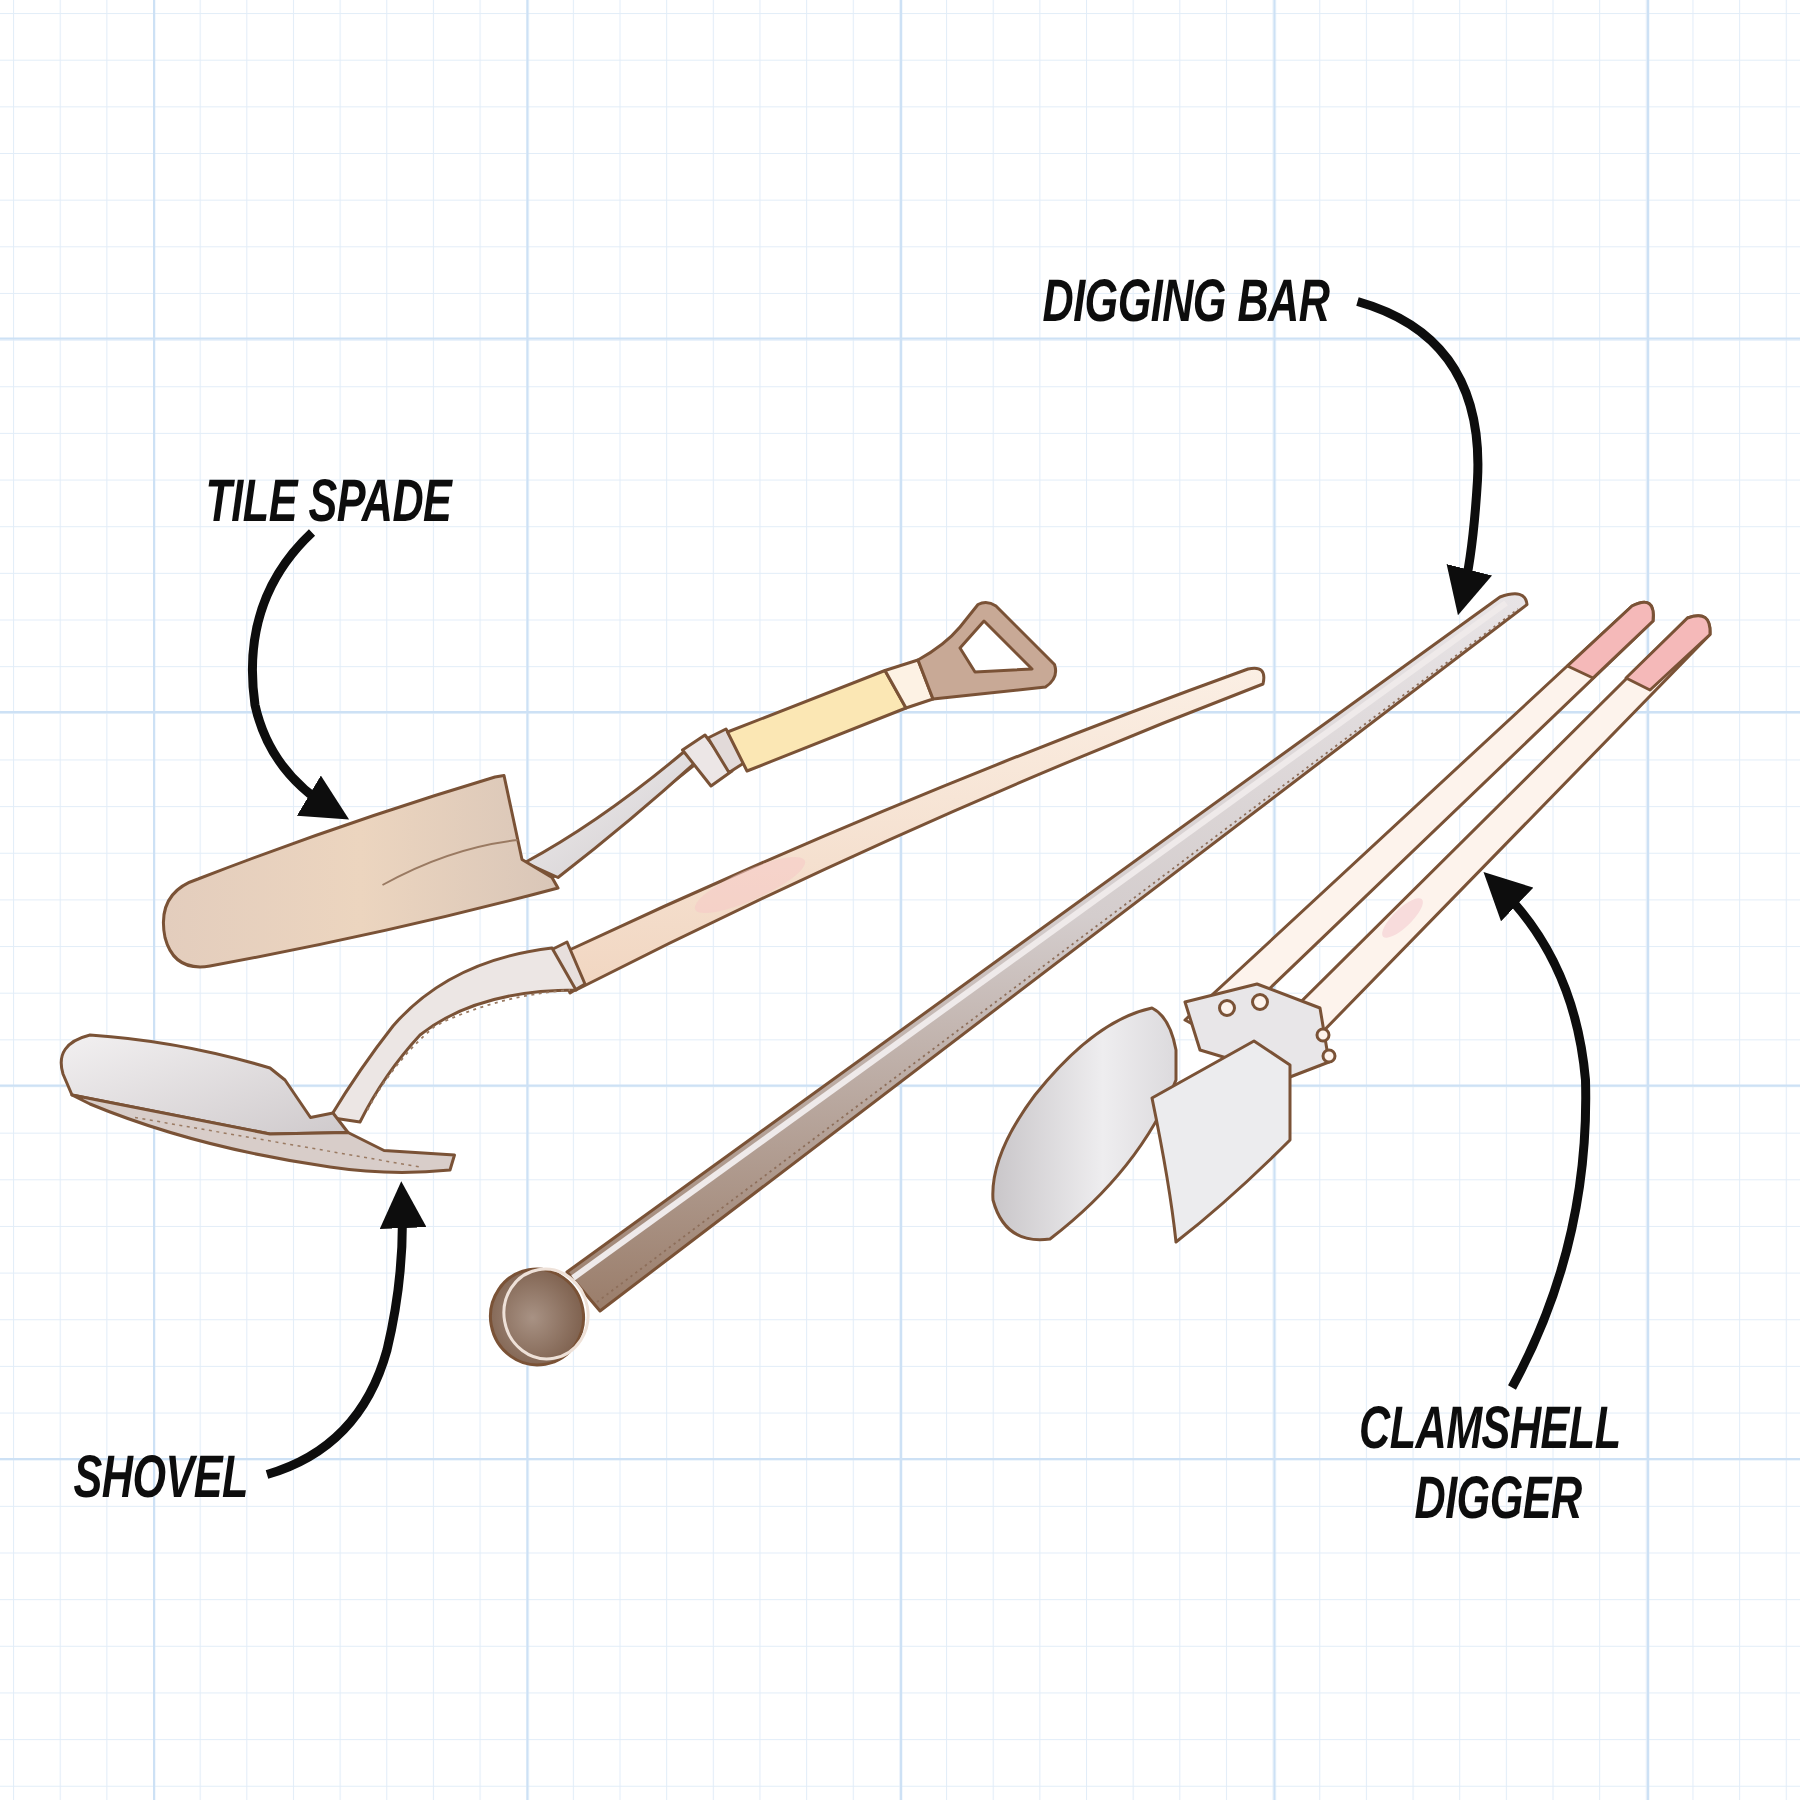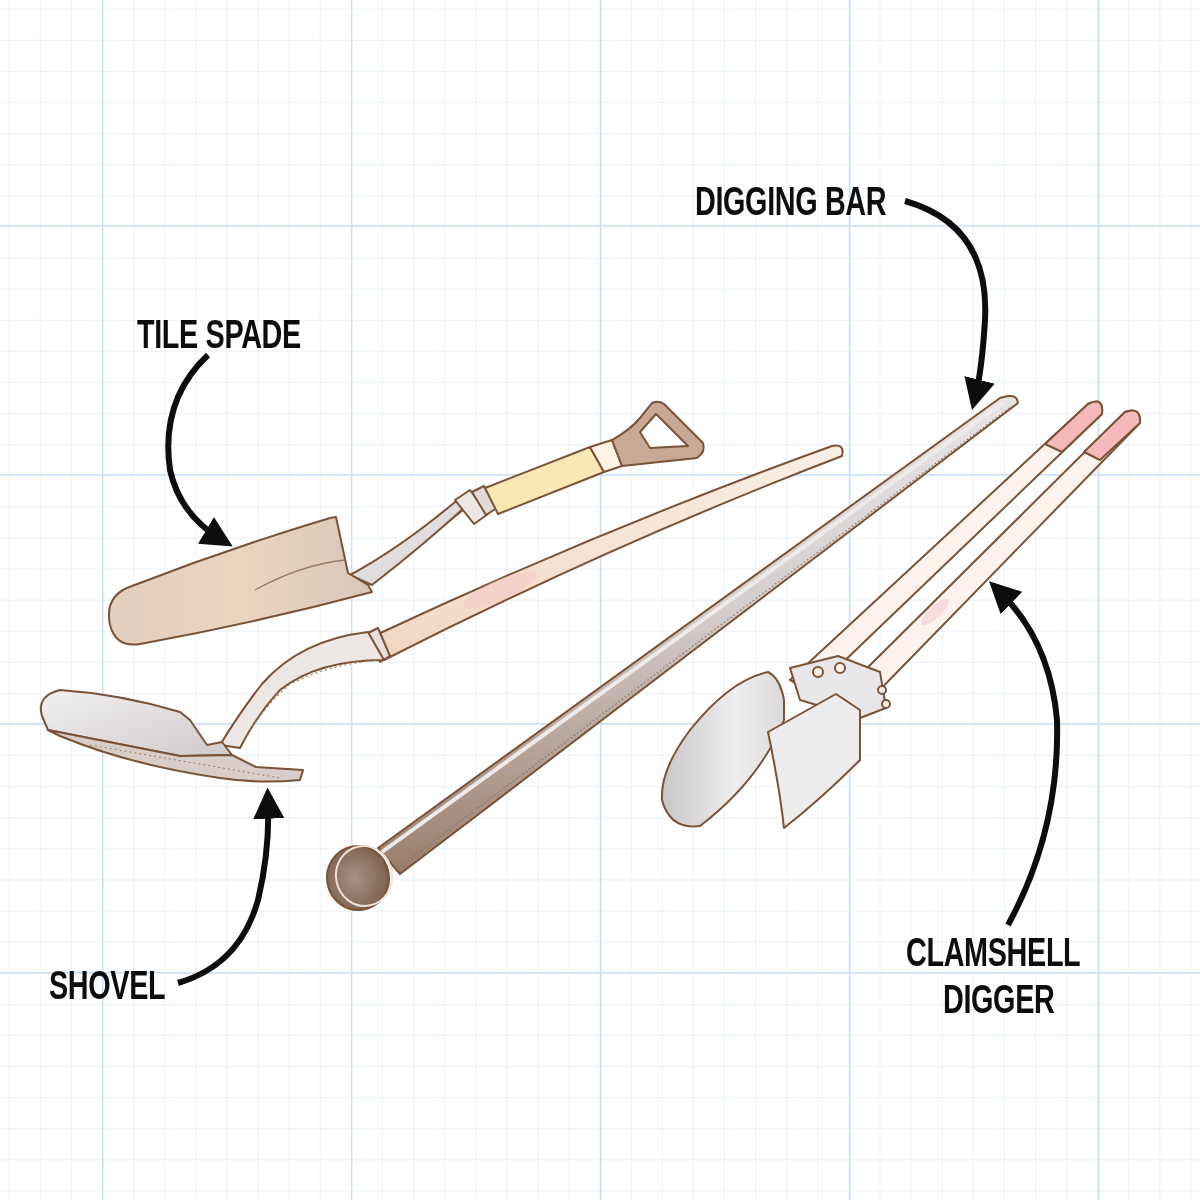--- a/index.html
+++ b/index.html
@@ -1,17 +1,17 @@
 <!DOCTYPE html>
 <html><head>
   <meta charset="utf-8">
   <style>
     html, body { margin: 0; padding: 0; }
     body { width: 1200px; height: 1200px; overflow: hidden; background: #ffffff; }
-    #stage { position: relative; width: 1200px; height: 908px; background: #e5e5e5; }
+    #stage { position: relative; width: 1200px; height: 908px; background: #e5e5e5; font-style: italic; }
     #art { position: absolute; left: 0; top: 0; width: 1200px; height: 1200px; }
     .label {
       position: absolute;
       font-family: "Liberation Sans", sans-serif;
       font-weight: 700;
       color: #0d0d0d;
       font-size: 40px;
       line-height: 1;
       letter-spacing: -0.5px;
       white-space: nowrap;

